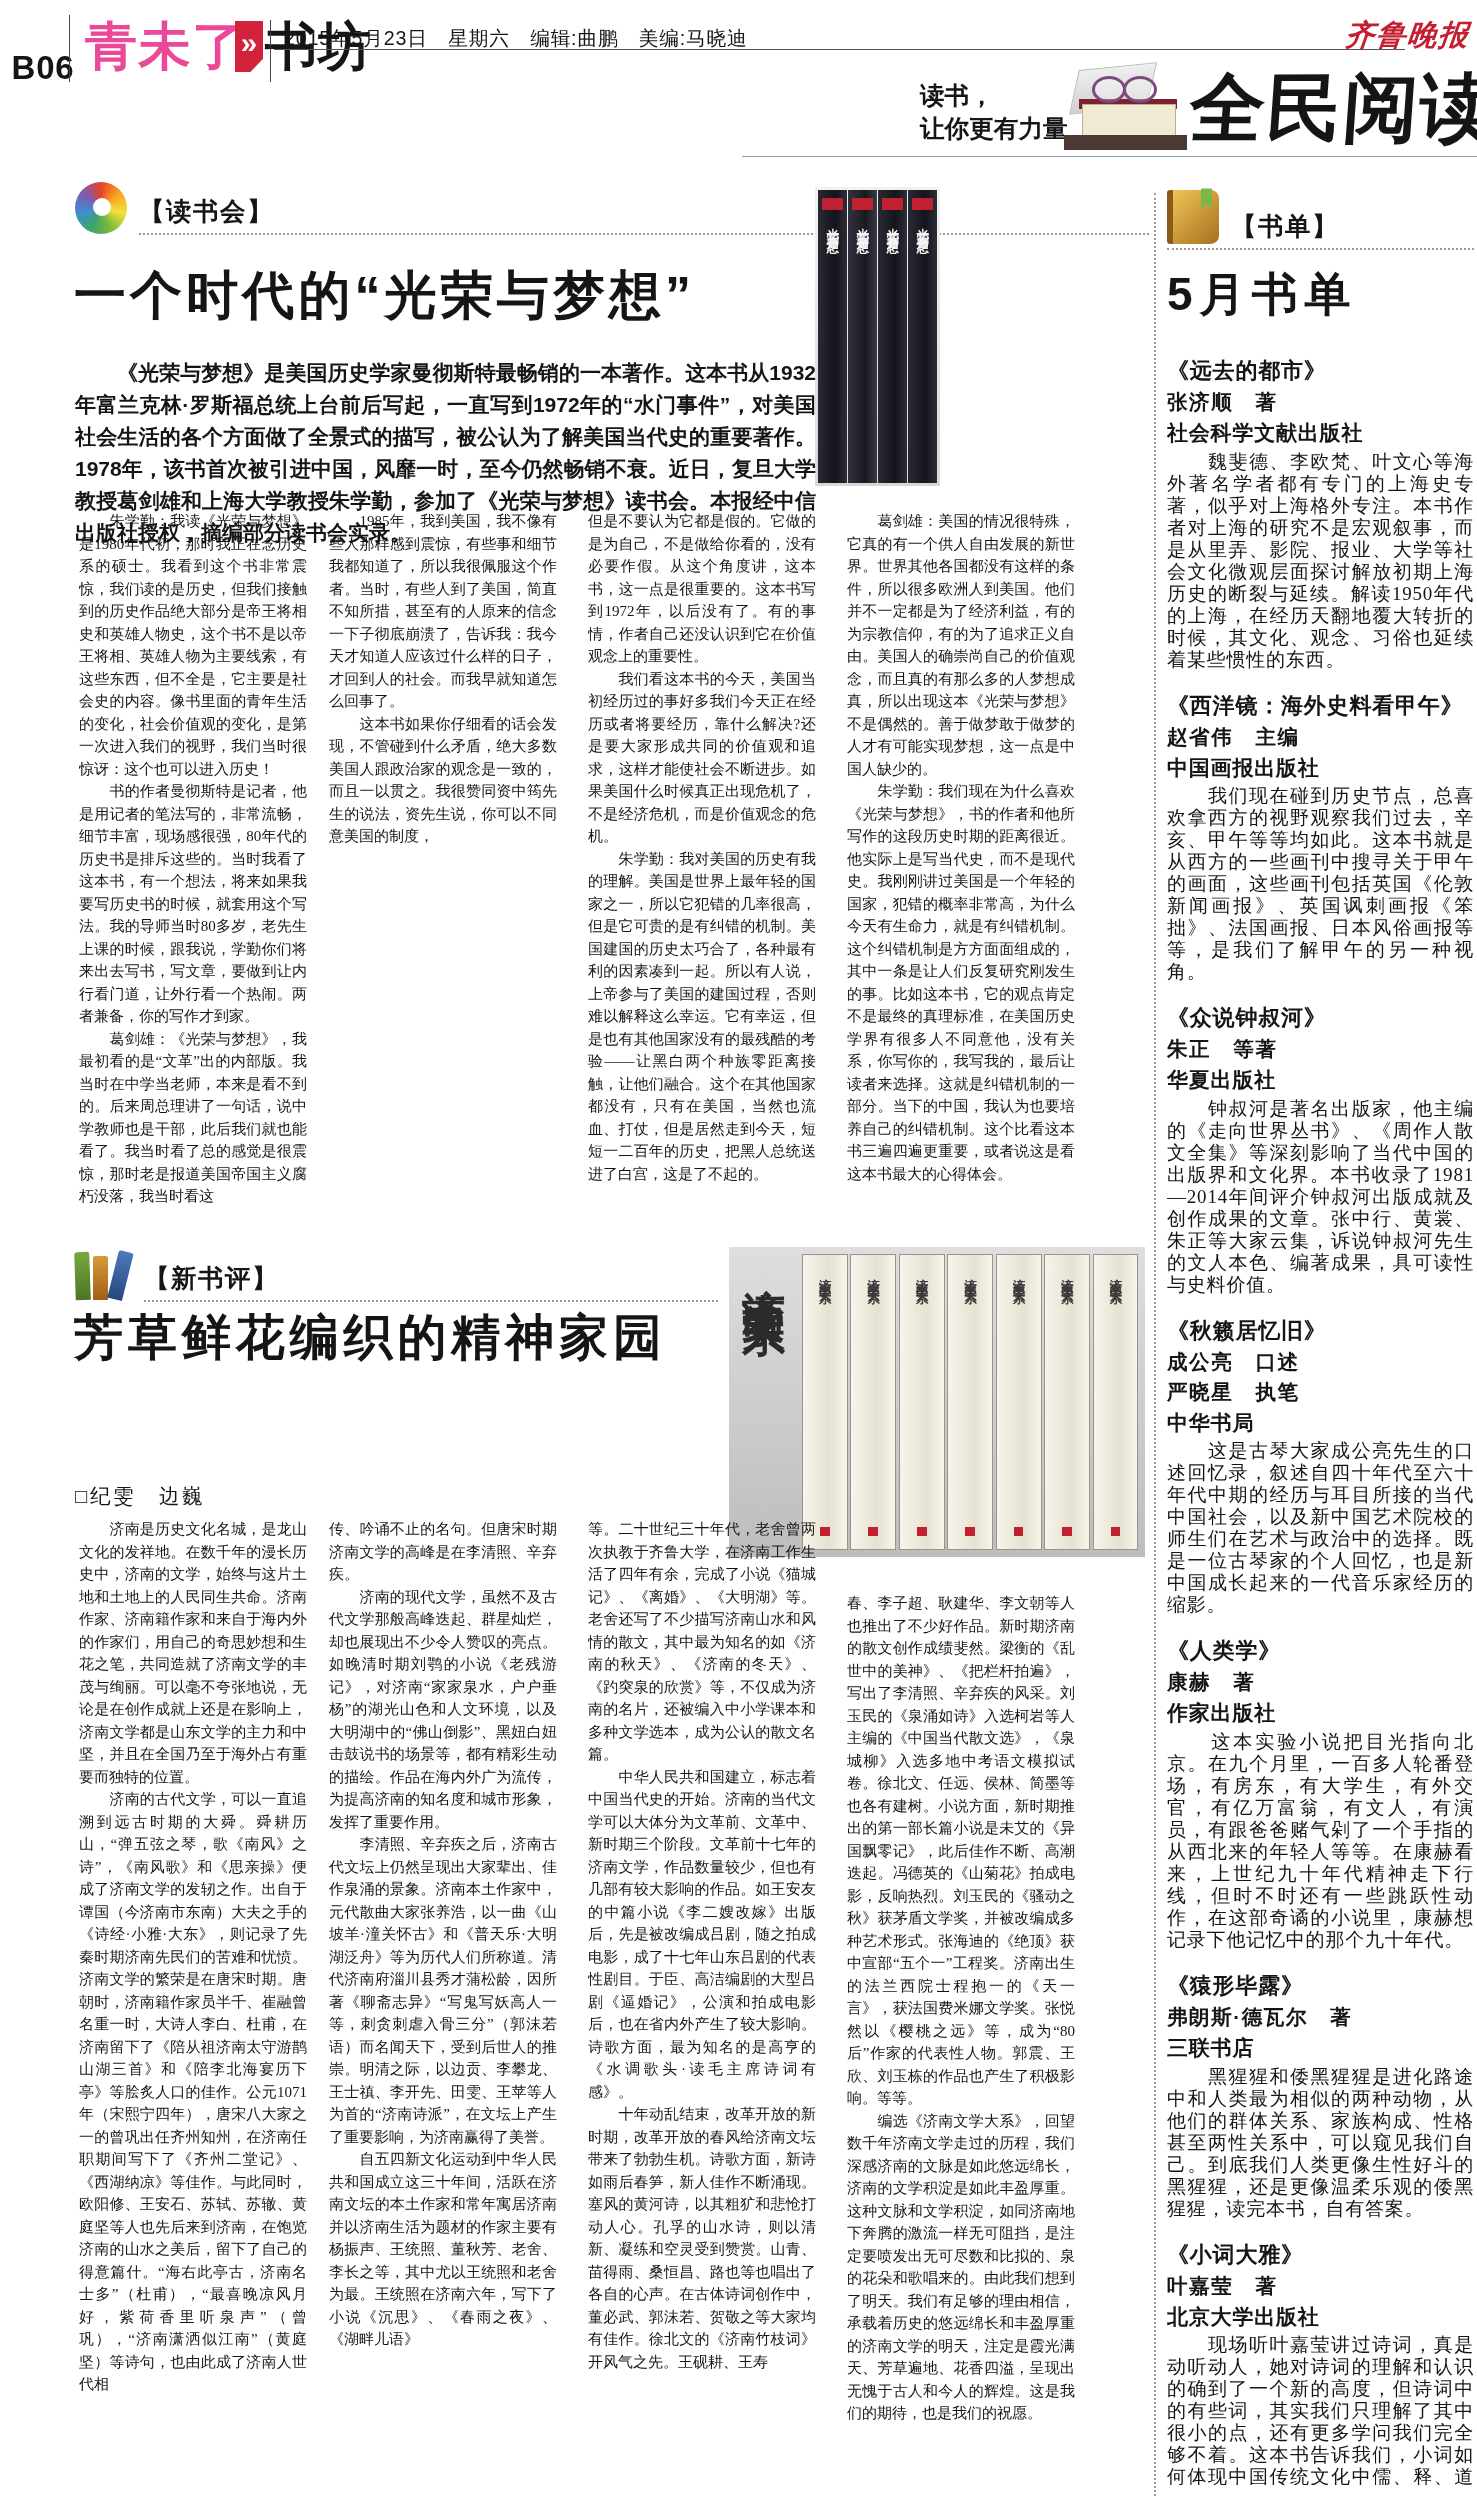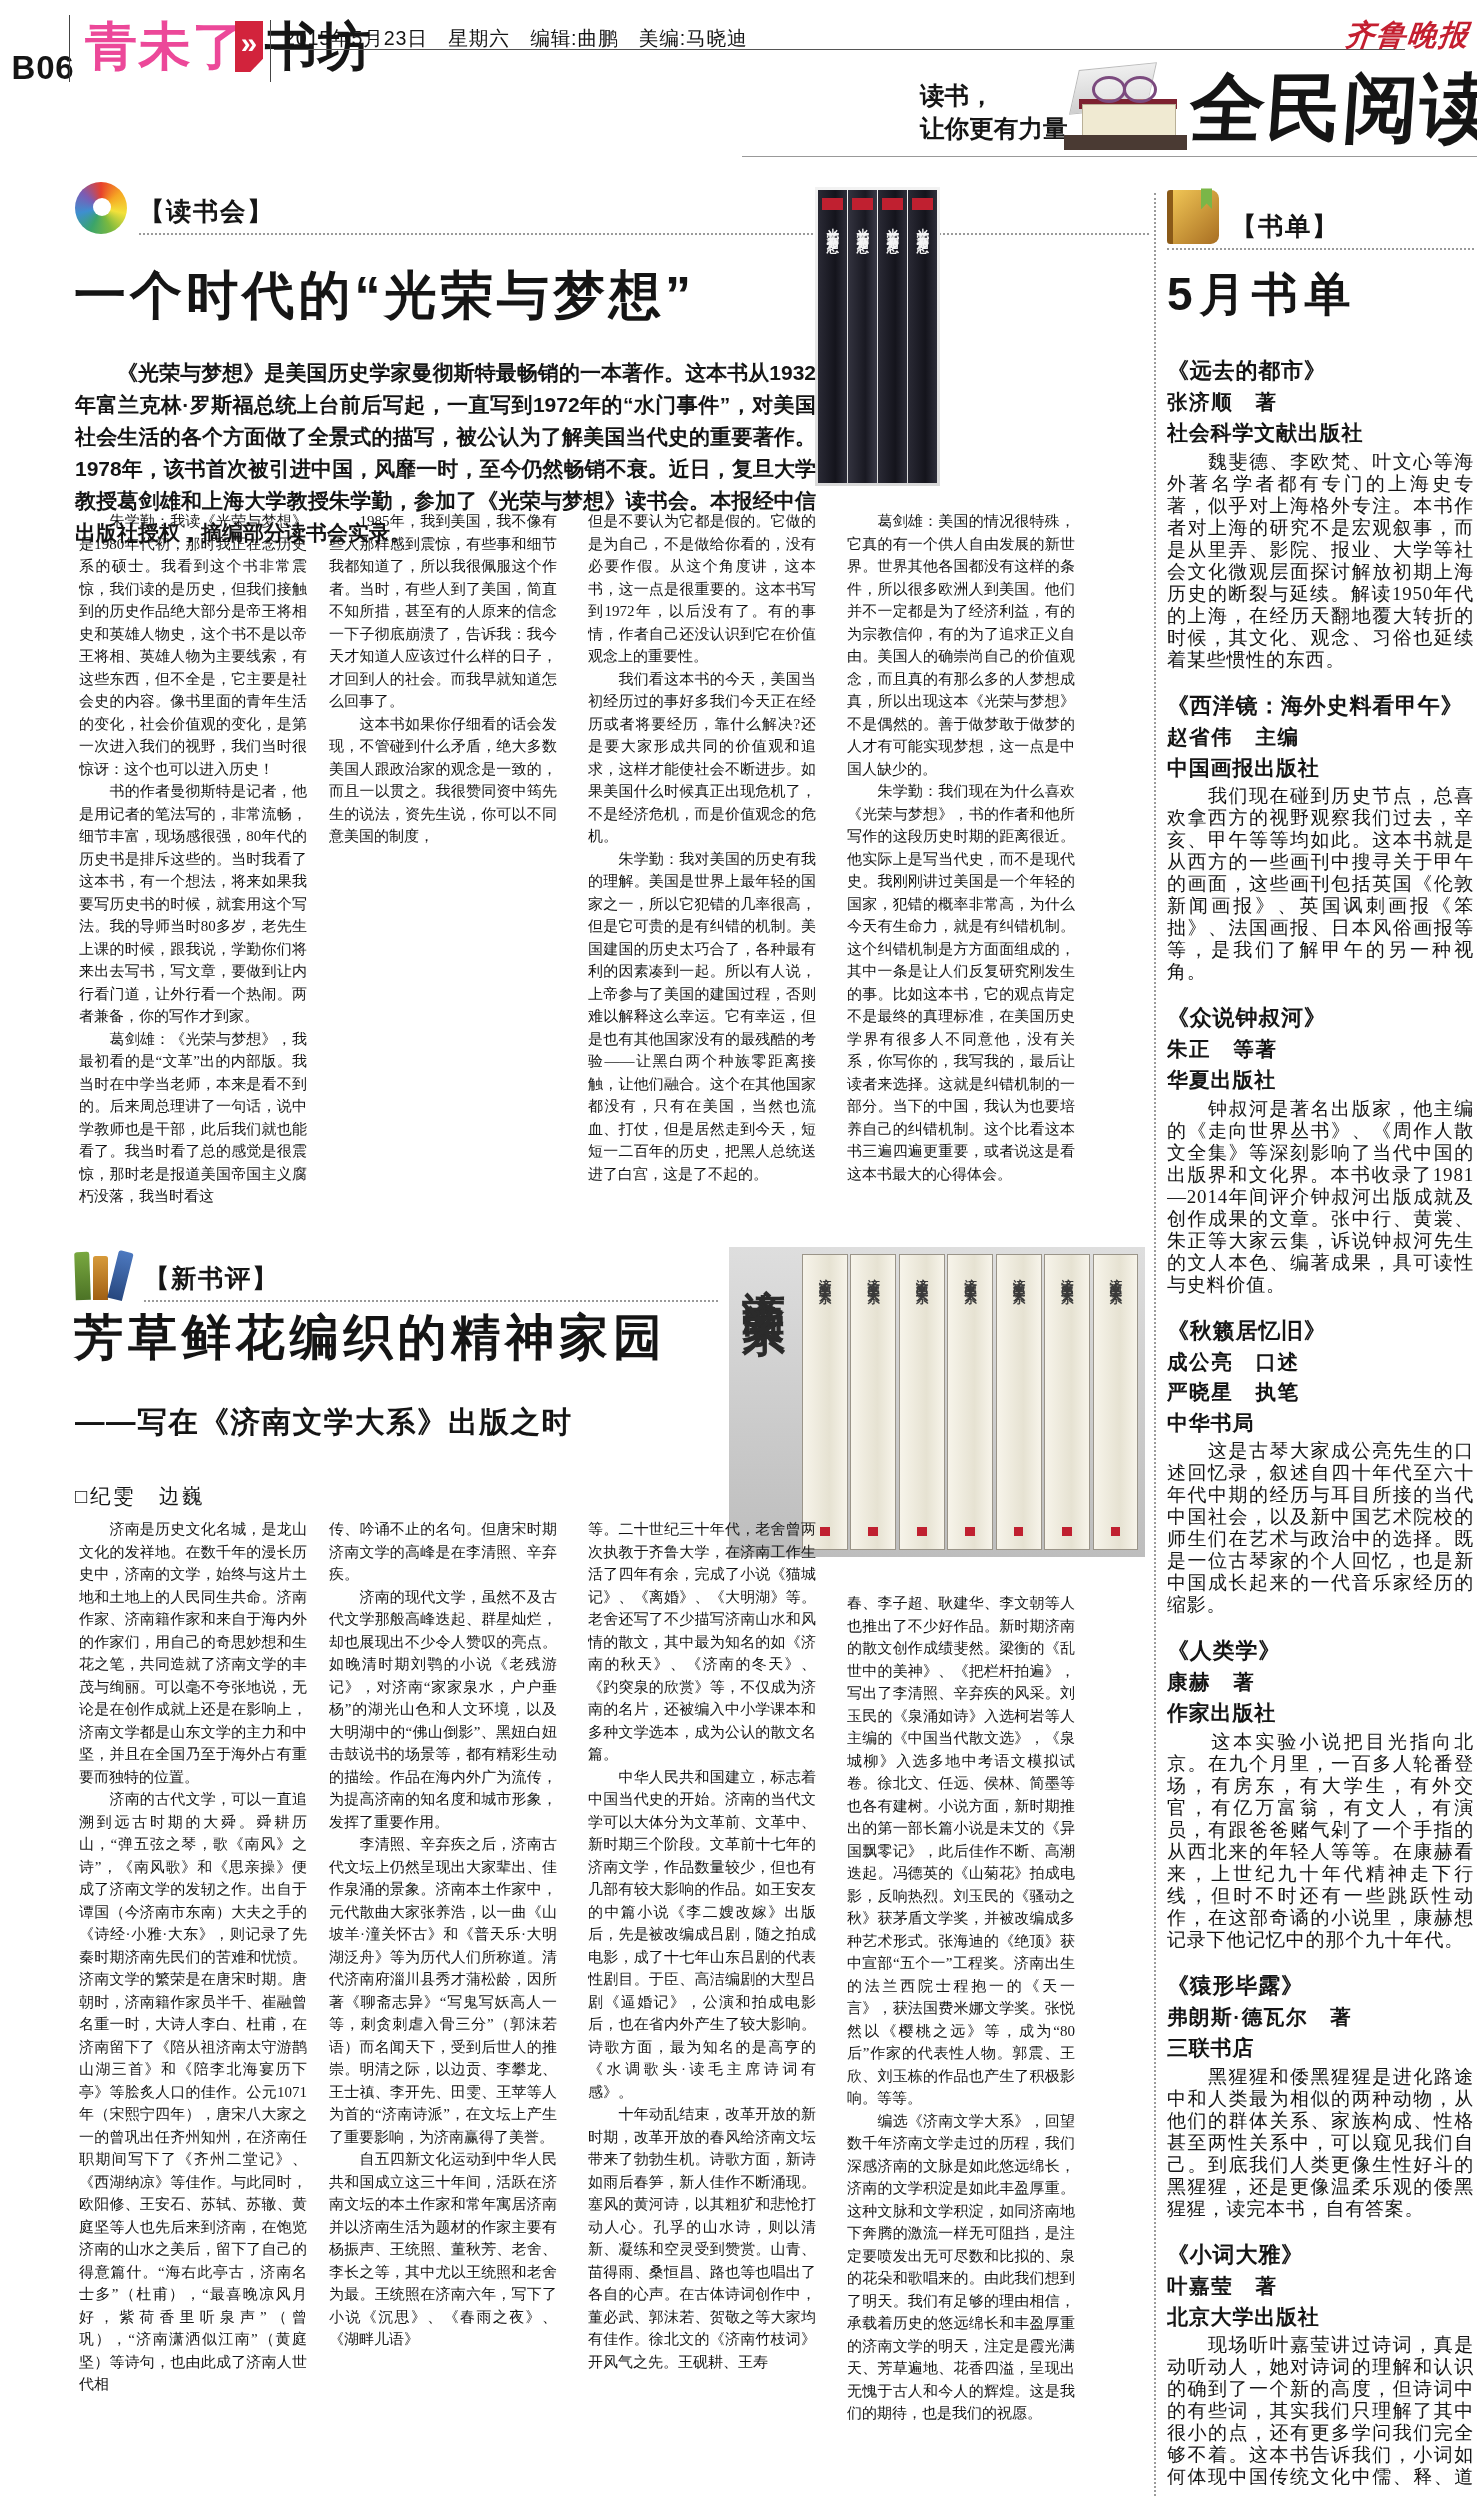--- a/index.html
+++ b/index.html
@@ -189,21 +189,20 @@
         <div class="spine2">
           <span>济南文学大系</span>
         </div>
         <div class="spine2">
           <span>济南文学大系</span>
         </div>
       </div>
   </div>
 
   <div class="abs a2-title">芳草鲜花编织的精神家园</div>
-  <div class="abs a2-subtitle">——写在《济南文学大系》出版之时</div>
   <div class="abs a2-byline">□纪雯　边巍</div>
 
   <div class="abs body-col" style="left:79px;top:1518px;width:228px;height:977px;">
       <p>　　济南是历史文化名城，是龙山文化的发祥地。在数千年的漫长历史中，济南的文学，始终与这片土地和土地上的人民同生共命。济南作家、济南籍作家和来自于海内外的作家们，用自己的奇思妙想和生花之笔，共同造就了济南文学的丰茂与绚丽。可以毫不夸张地说，无论是在创作成就上还是在影响上，济南文学都是山东文学的主力和中坚，并且在全国乃至于海外占有重要而独特的位置。</p>
       <p>　　济南的古代文学，可以一直追溯到远古时期的大舜。舜耕历山，“弹五弦之琴，歌《南风》之诗”，《南风歌》和《思亲操》便成了济南文学的发轫之作。出自于谭国（今济南市东南）大夫之手的《诗经·小雅·大东》，则记录了先秦时期济南先民们的苦难和忧愤。济南文学的繁荣是在唐宋时期。唐朝时，济南籍作家员半千、崔融曾名重一时，大诗人李白、杜甫，在济南留下了《陪从祖济南太守游鹊山湖三首》和《陪李北海宴历下亭》等脍炙人口的佳作。公元1071年（宋熙宁四年），唐宋八大家之一的曾巩出任齐州知州，在济南任职期间写下了《齐州二堂记》、《西湖纳凉》等佳作。与此同时，欧阳修、王安石、苏轼、苏辙、黄庭坚等人也先后来到济南，在饱览济南的山水之美后，留下了自己的得意篇什。“海右此亭古，济南名士多”（杜甫），“最喜晚凉风月好，紫荷香里听泉声”（曾巩），“济南潇洒似江南”（黄庭坚）等诗句，也由此成了济南人世代相</p>
     </div>
   <div class="abs body-col" style="left:329px;top:1518px;width:228px;height:977px;">
       <p>传、吟诵不止的名句。但唐宋时期济南文学的高峰是在李清照、辛弃疾。</p>
       <p>　　济南的现代文学，虽然不及古代文学那般高峰迭起、群星灿烂，却也展现出不少令人赞叹的亮点。如晚清时期刘鹗的小说《老残游记》，对济南“家家泉水，户户垂杨”的湖光山色和人文环境，以及大明湖中的“佛山倒影”、黑妞白妞击鼓说书的场景等，都有精彩生动的描绘。作品在海内外广为流传，为提高济南的知名度和城市形象，发挥了重要作用。</p>
       <p>　　李清照、辛弃疾之后，济南古代文坛上仍然呈现出大家辈出、佳作泉涌的景象。济南本土作家中，元代散曲大家张养浩，以一曲《山坡羊·潼关怀古》和《普天乐·大明湖泛舟》等为历代人们所称道。清代济南府淄川县秀才蒲松龄，因所著《聊斋志异》“写鬼写妖高人一等，刺贪刺虐入骨三分”（郭沫若语）而名闻天下，受到后世人的推崇。明清之际，以边贡、李攀龙、王士禛、李开先、田雯、王苹等人为首的“济南诗派”，在文坛上产生了重要影响，为济南赢得了美誉。</p>

